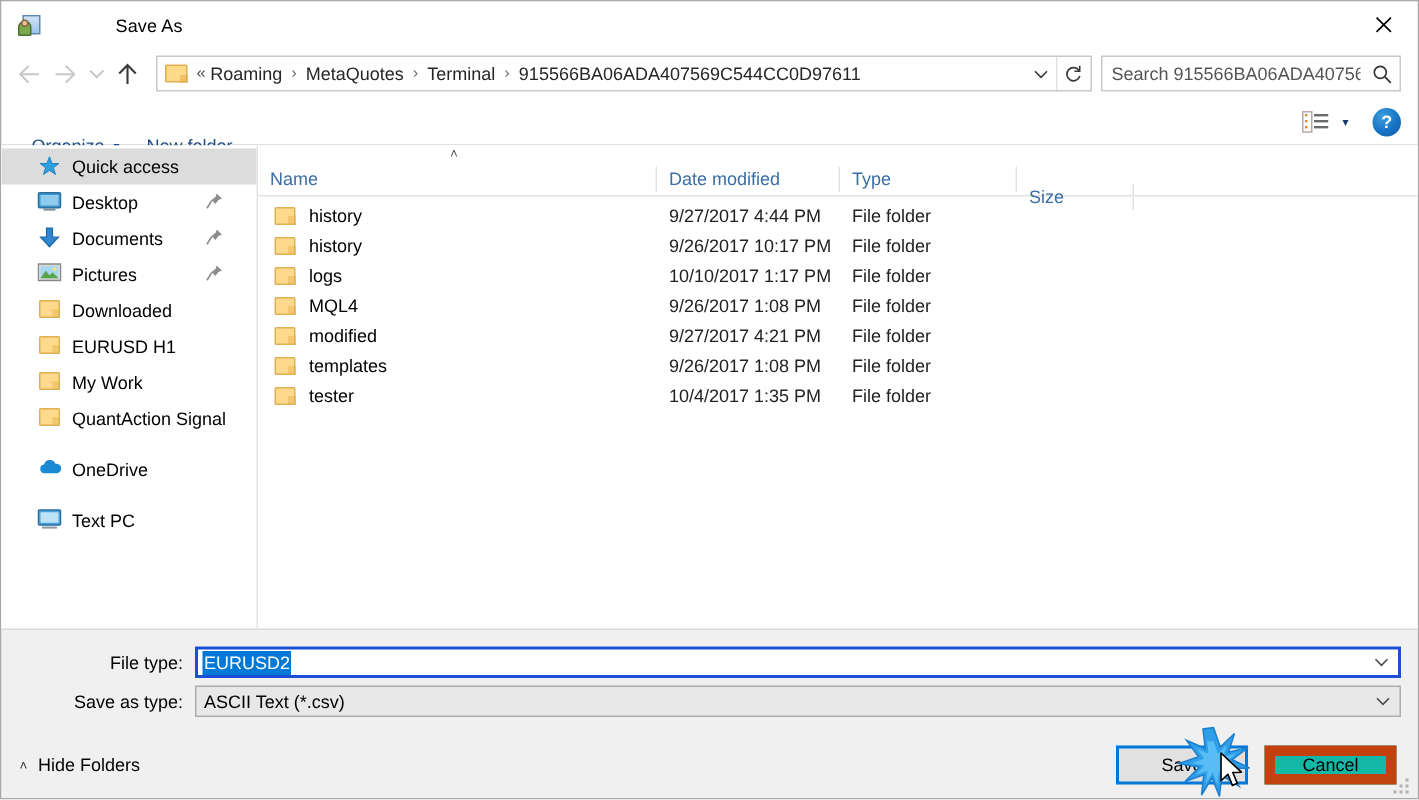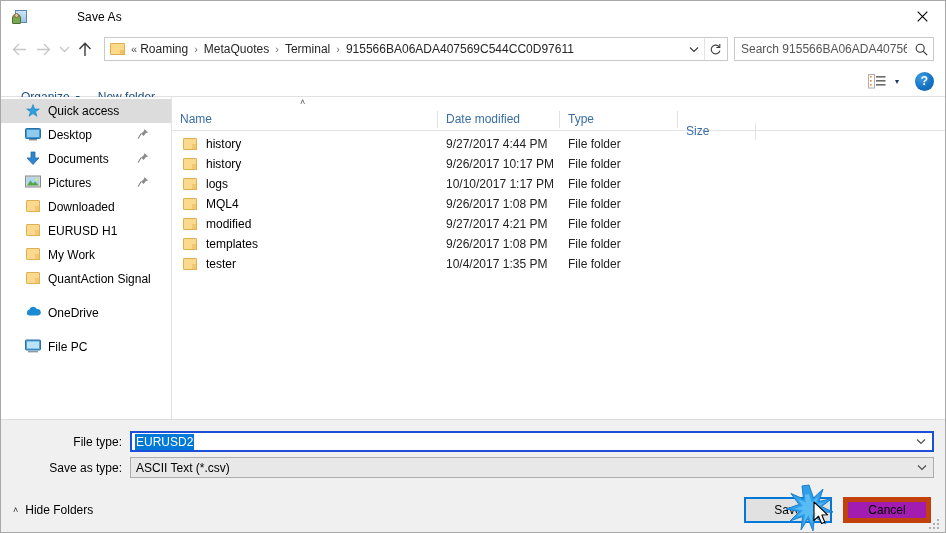--- a/index.html
+++ b/index.html
@@ -437,22 +437,22 @@
   }
   #hf-caret { color: #333; font-size: 9px; margin-right: 7px; }
   #footer-spacer { flex: 1 1 auto; }
   .dlgbtn {
     width: 88px; height: 26px;
     font-size: 12px;
     color: #000;
     display: flex;
     align-items: center;
     justify-content: center;
-    background: #a21caf;
-    border: 5px solid #c2410c;
+    background: #14b8a6;
+    border: 7px solid #c2410c;
     margin-left: 11px;
   }
   #save-button {
     background: #e1e1e1;
     border: 2px solid #0078d7;
     position: relative;
   }
   #cancel-button { margin-right: 2px; }
 
   
@@ -695,21 +695,21 @@
       <div class="gap"></div>
 
       <div class="side-item">
         <span class="side-ico">
           <svg width="16" height="14" viewBox="0 0 16 14">
               <rect x="0.5" y="1" width="15" height="10" rx="1" fill="#4aa3dd" stroke="#2a6f9e" stroke-width="1"></rect>
               <rect x="2" y="2.5" width="12" height="7" fill="#bde3f7"></rect>
               <rect x="3" y="12" width="10" height="1.4" fill="#8b9aa5"></rect>
             </svg>
         </span>
-        <span class="side-label">File PC</span>
+        <span class="side-label">Text PC</span>
       </div>
 
       <div class="gap"></div>
 
     </div>
 
     <div id="filelist">
       <div id="sortbar">
         <span id="sort-arrow">˄</span>
       </div>

